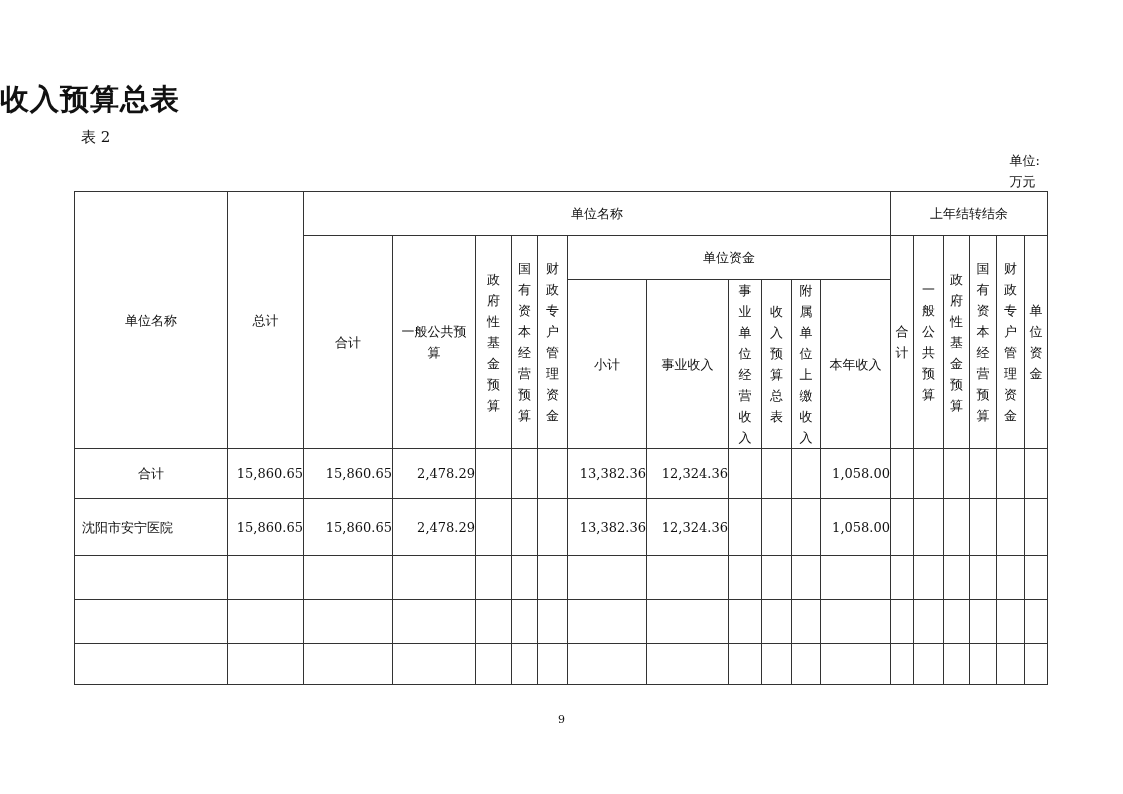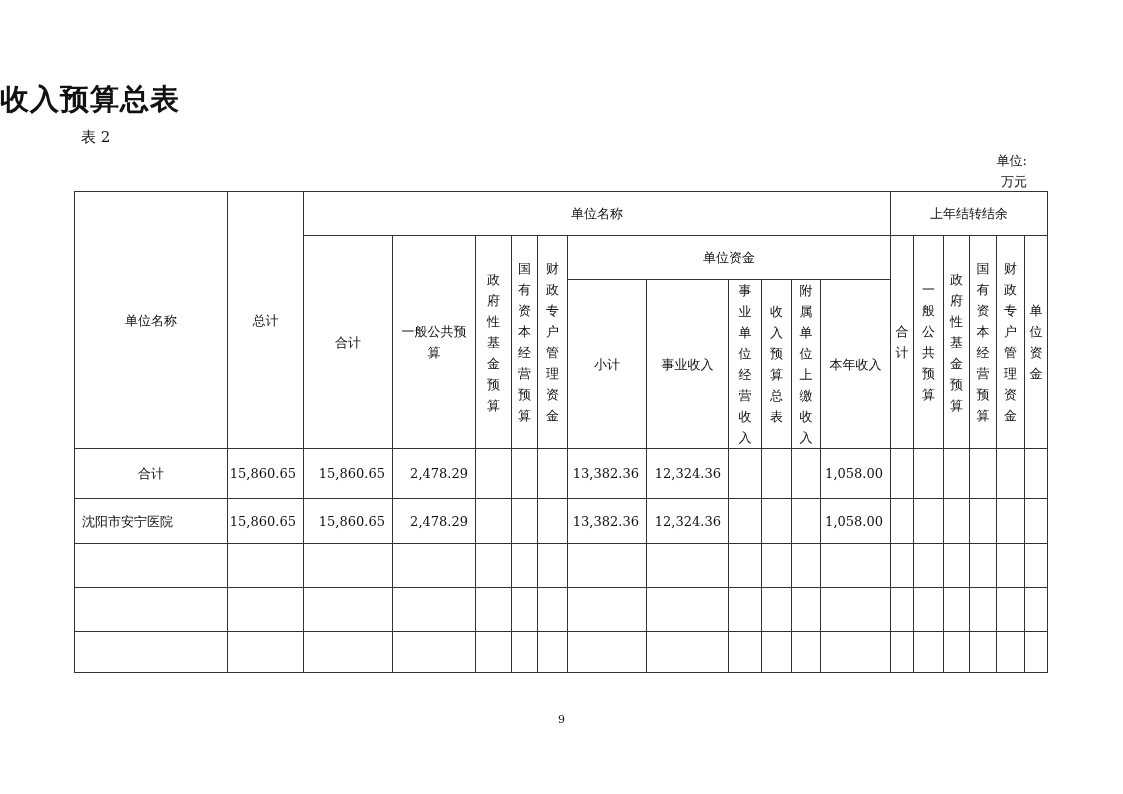--- a/index.html
+++ b/index.html
@@ -1,23 +1,23 @@
 <!DOCTYPE html>
 <html><head>
 <meta charset="utf-8">
 <style>
   html,body{margin:0;padding:0;background:#fff;}
   body{width:1123px;height:794px;position:relative;overflow:hidden;font-family:"DejaVu Serif","Liberation Serif",serif;color:#111;}
   .title{position:absolute;left:0;width:1123px;top:80px;font-size:29px;font-weight:bold;font-family:"DejaVu Sans","Liberation Sans",sans-serif;letter-spacing:1px;}
   .tblno{position:absolute;left:81px;top:128px;font-size:15px;}
-  .unit{position:absolute;right:96px;top:150px;font-size:13px;text-align:right;line-height:21px;}
+  .unit{position:absolute;right:83px;top:150px;font-size:13px;line-height:21px;}
   table{position:absolute;left:74px;top:191px;border-collapse:collapse;table-layout:fixed;}
   td{border:1.3px solid #333;padding:0;font-size:13px;text-align:center;vertical-align:middle;line-height:21px;overflow:hidden;}
   .v{display:inline-block;width:14px;word-break:break-all;line-height:21px;}
-  .num{text-align:right;padding-right:7px;font-family:"DejaVu Serif","Liberation Serif",serif;font-size:13px;}
+  .num{text-align:right;font-family:"DejaVu Serif","Liberation Serif",serif;font-size:13px;}
   .lft{text-align:left;padding-left:7px;}
   .page{position:absolute;left:0;width:1123px;top:713px;text-align:center;font-size:11px;}
 </style>
 </head>
 <body>
 
 <div class="title">收入预算总表</div>
 <div class="tblno">表 2</div>
 <div class="unit">
   <div>单位:</div>
@@ -91,21 +91,21 @@
     <td></td>
     <td class="num">1,058.00</td>
     <td></td>
     <td></td>
     <td></td>
     <td></td>
     <td></td>
     <td></td>
   </tr>
 
-  <tr style="height:45px">
+  <tr style="height:57px">
     <td class="lft">沈阳市安宁医院</td>
     <td class="num">15,860.65</td>
     <td class="num">15,860.65</td>
     <td class="num">2,478.29</td>
     <td></td>
     <td></td>
     <td></td>
     <td class="num">13,382.36</td>
     <td class="num">12,324.36</td>
     <td></td>

